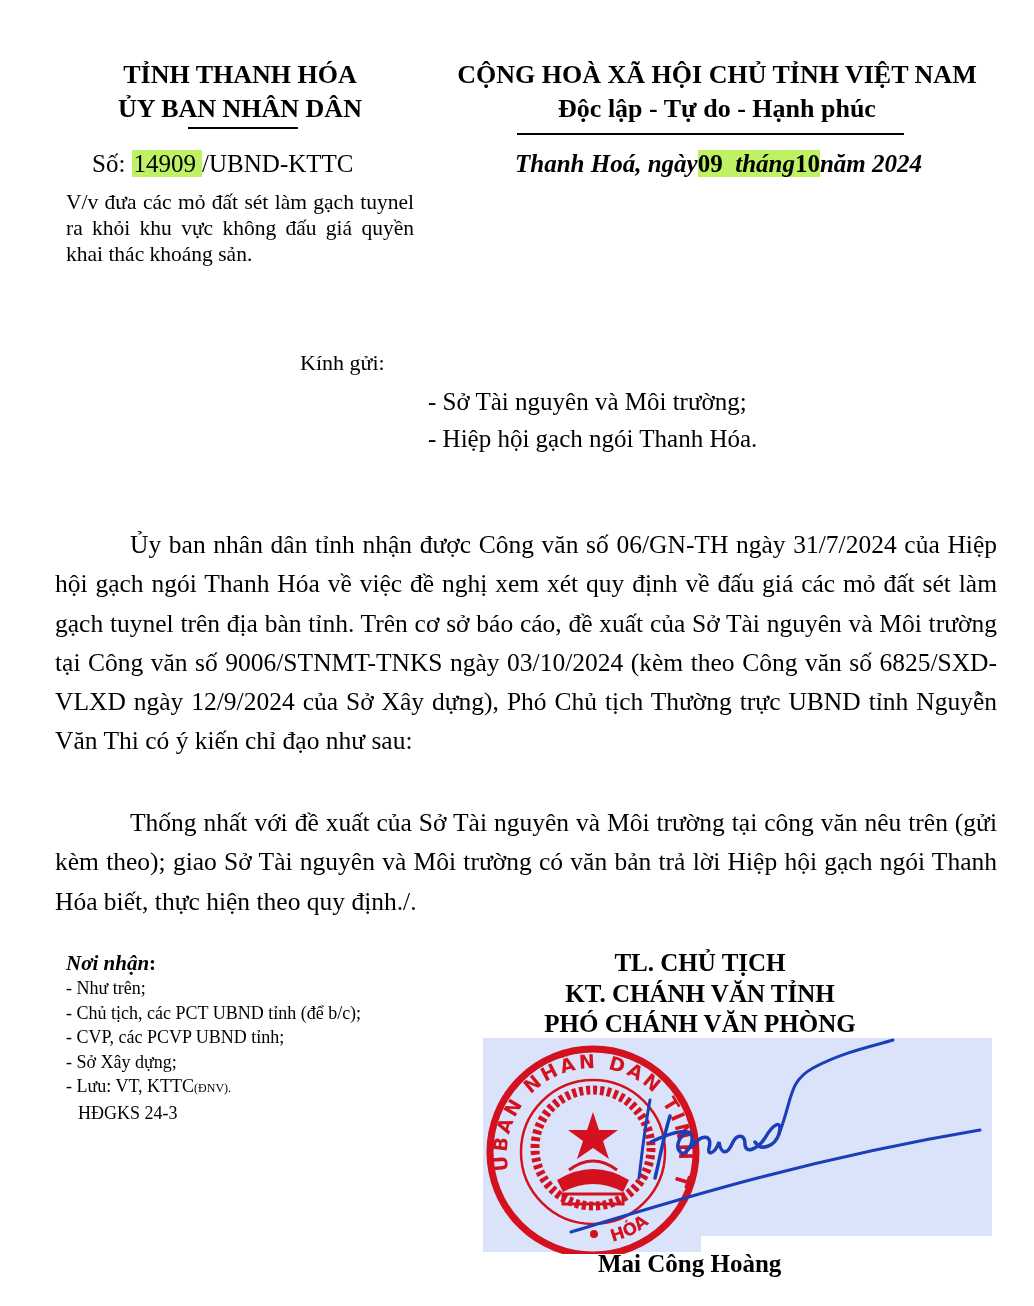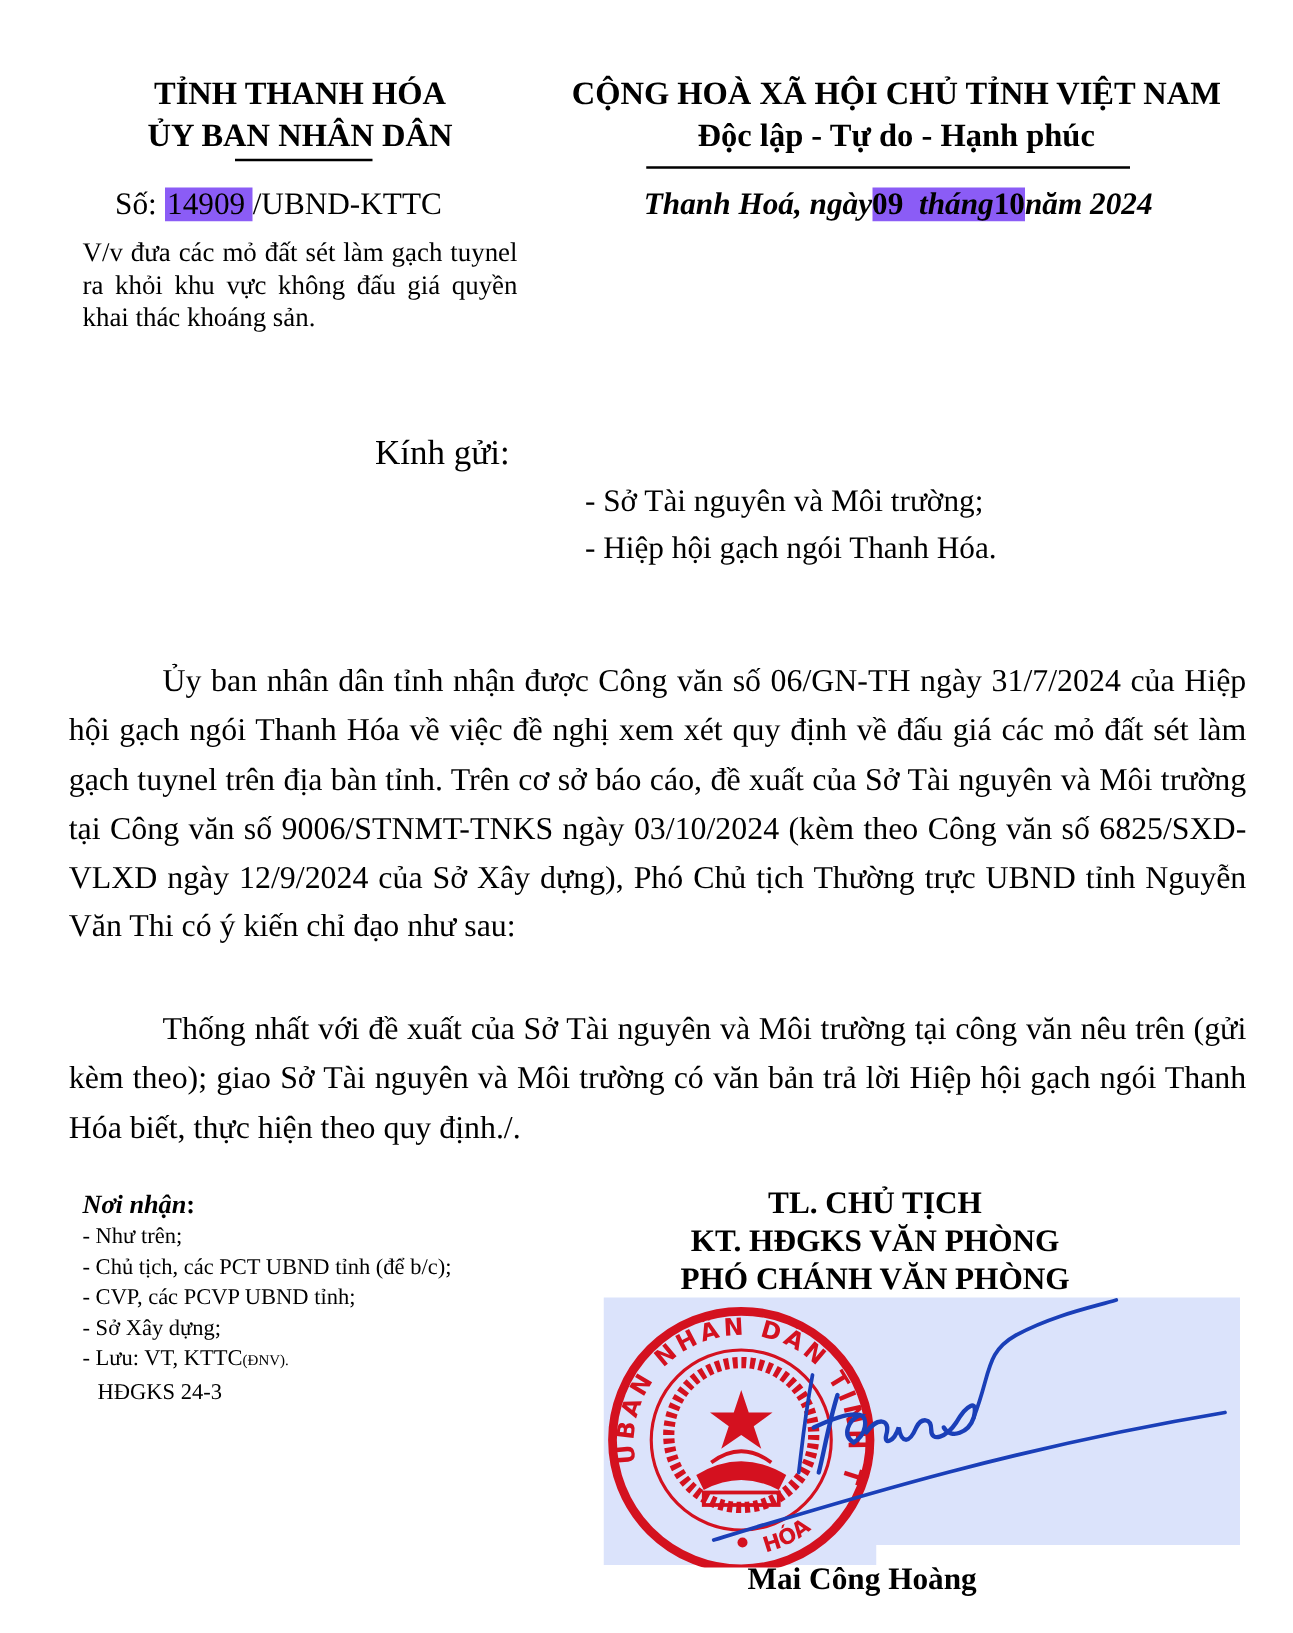--- a/index.html
+++ b/index.html
@@ -3,37 +3,37 @@
 <meta charset="utf-8">
 <style>
   html, body { margin: 0; padding: 0; background: #ffffff; }
   body {
     width: 1034px; height: 1306px; position: relative; overflow: hidden;
     font-family: "Liberation Serif", "DejaVu Serif", serif; color: #000;
   }
   .abs { position: absolute; }
   .bold { font-weight: bold; }
   .center { text-align: center; }
-  .hl { background: #8b5cf6; }
+  .hl { background: #bef264; }
 
   
   #left-org { left: 60px; top: 58px; width: 360px; font-size: 26px; line-height: 34px; }
   #left-underline { left: 188px; top: 127px; width: 110px; height: 2px; background: #000; }
   #doc-number { left: 92px; top: 149px; font-size: 25px; line-height: 30px; white-space: nowrap; }
   #subject { left: 66px; top: 189px; width: 348px; font-size: 21.5px; line-height: 26px; text-align: justify; text-align-last: left; }
 
   
   #national-title { left: 430px; top: 58px; width: 574px; font-size: 26px; line-height: 34px; white-space: nowrap; }
   #motto-underline { left: 517px; top: 133px; width: 387px; height: 2px; background: #000; }
   #date-line { left: 515px; top: 149px; font-size: 25px; line-height: 30px; font-style: italic; white-space: nowrap; font-weight: bold; }
   #date-line .num { font-style: normal; }
 
   
-  #kinh-gui { left: 300px; top: 347px; font-size: 28px; line-height: 32px; }
-  #recipients { left: 468px; top: 383px; font-size: 25px; line-height: 37px; }
+  #kinh-gui { left: 300px; top: 347px; font-size: 22px; line-height: 32px; }
+  #recipients { left: 428px; top: 383px; font-size: 25px; line-height: 37px; }
 
   
   .para { left: 55px; width: 942px; font-size: 25.5px; line-height: 39.3px; text-align: justify; text-align-last: left; }
   .para .indent { display: inline-block; width: 75px; }
   #para1 { top: 525px; }
   #para2 { top: 803px; }
 
   
   #noi-nhan { left: 66px; top: 950px; font-size: 21px; line-height: 26px; }
   #noi-nhan-title { font-style: italic; font-weight: bold; font-size: 21px; }
@@ -88,21 +88,21 @@
   <div class="item">- Như trên;</div>
   <div class="item">- Chủ tịch, các PCT UBND tỉnh (để b/c);</div>
   <div class="item">- CVP, các PCVP UBND tỉnh;</div>
   <div class="item">- Sở Xây dựng;</div>
   <div class="item"><span>- Lưu: VT, KTTC</span><span class="sub">(ĐNV).</span></div>
   <div class="item" style="padding-left:12px;">HĐGKS 24-3</div>
 </div>
 
 <div id="sig-titles" class="abs bold center">
   <div>TL. CHỦ TỊCH</div>
-  <div>KT. HĐGKS VĂN PHÒNG</div>
+  <div>KT. CHÁNH VĂN TỈNH</div>
   <div>PHÓ CHÁNH VĂN PHÒNG</div>
 </div>
 
 <div id="sig-box" class="abs"></div>
 <div id="sig-box-ext" class="abs"></div>
 
 <svg id="stamp" class="abs" viewBox="0 0 220 214">
   <defs>
     <path id="stampArcTop" d="M 28 140 A 86 86 0 1 1 192 140"></path>
     <path id="stampArcBottom" d="M 40 168 A 86 86 0 0 0 180 168"></path>

